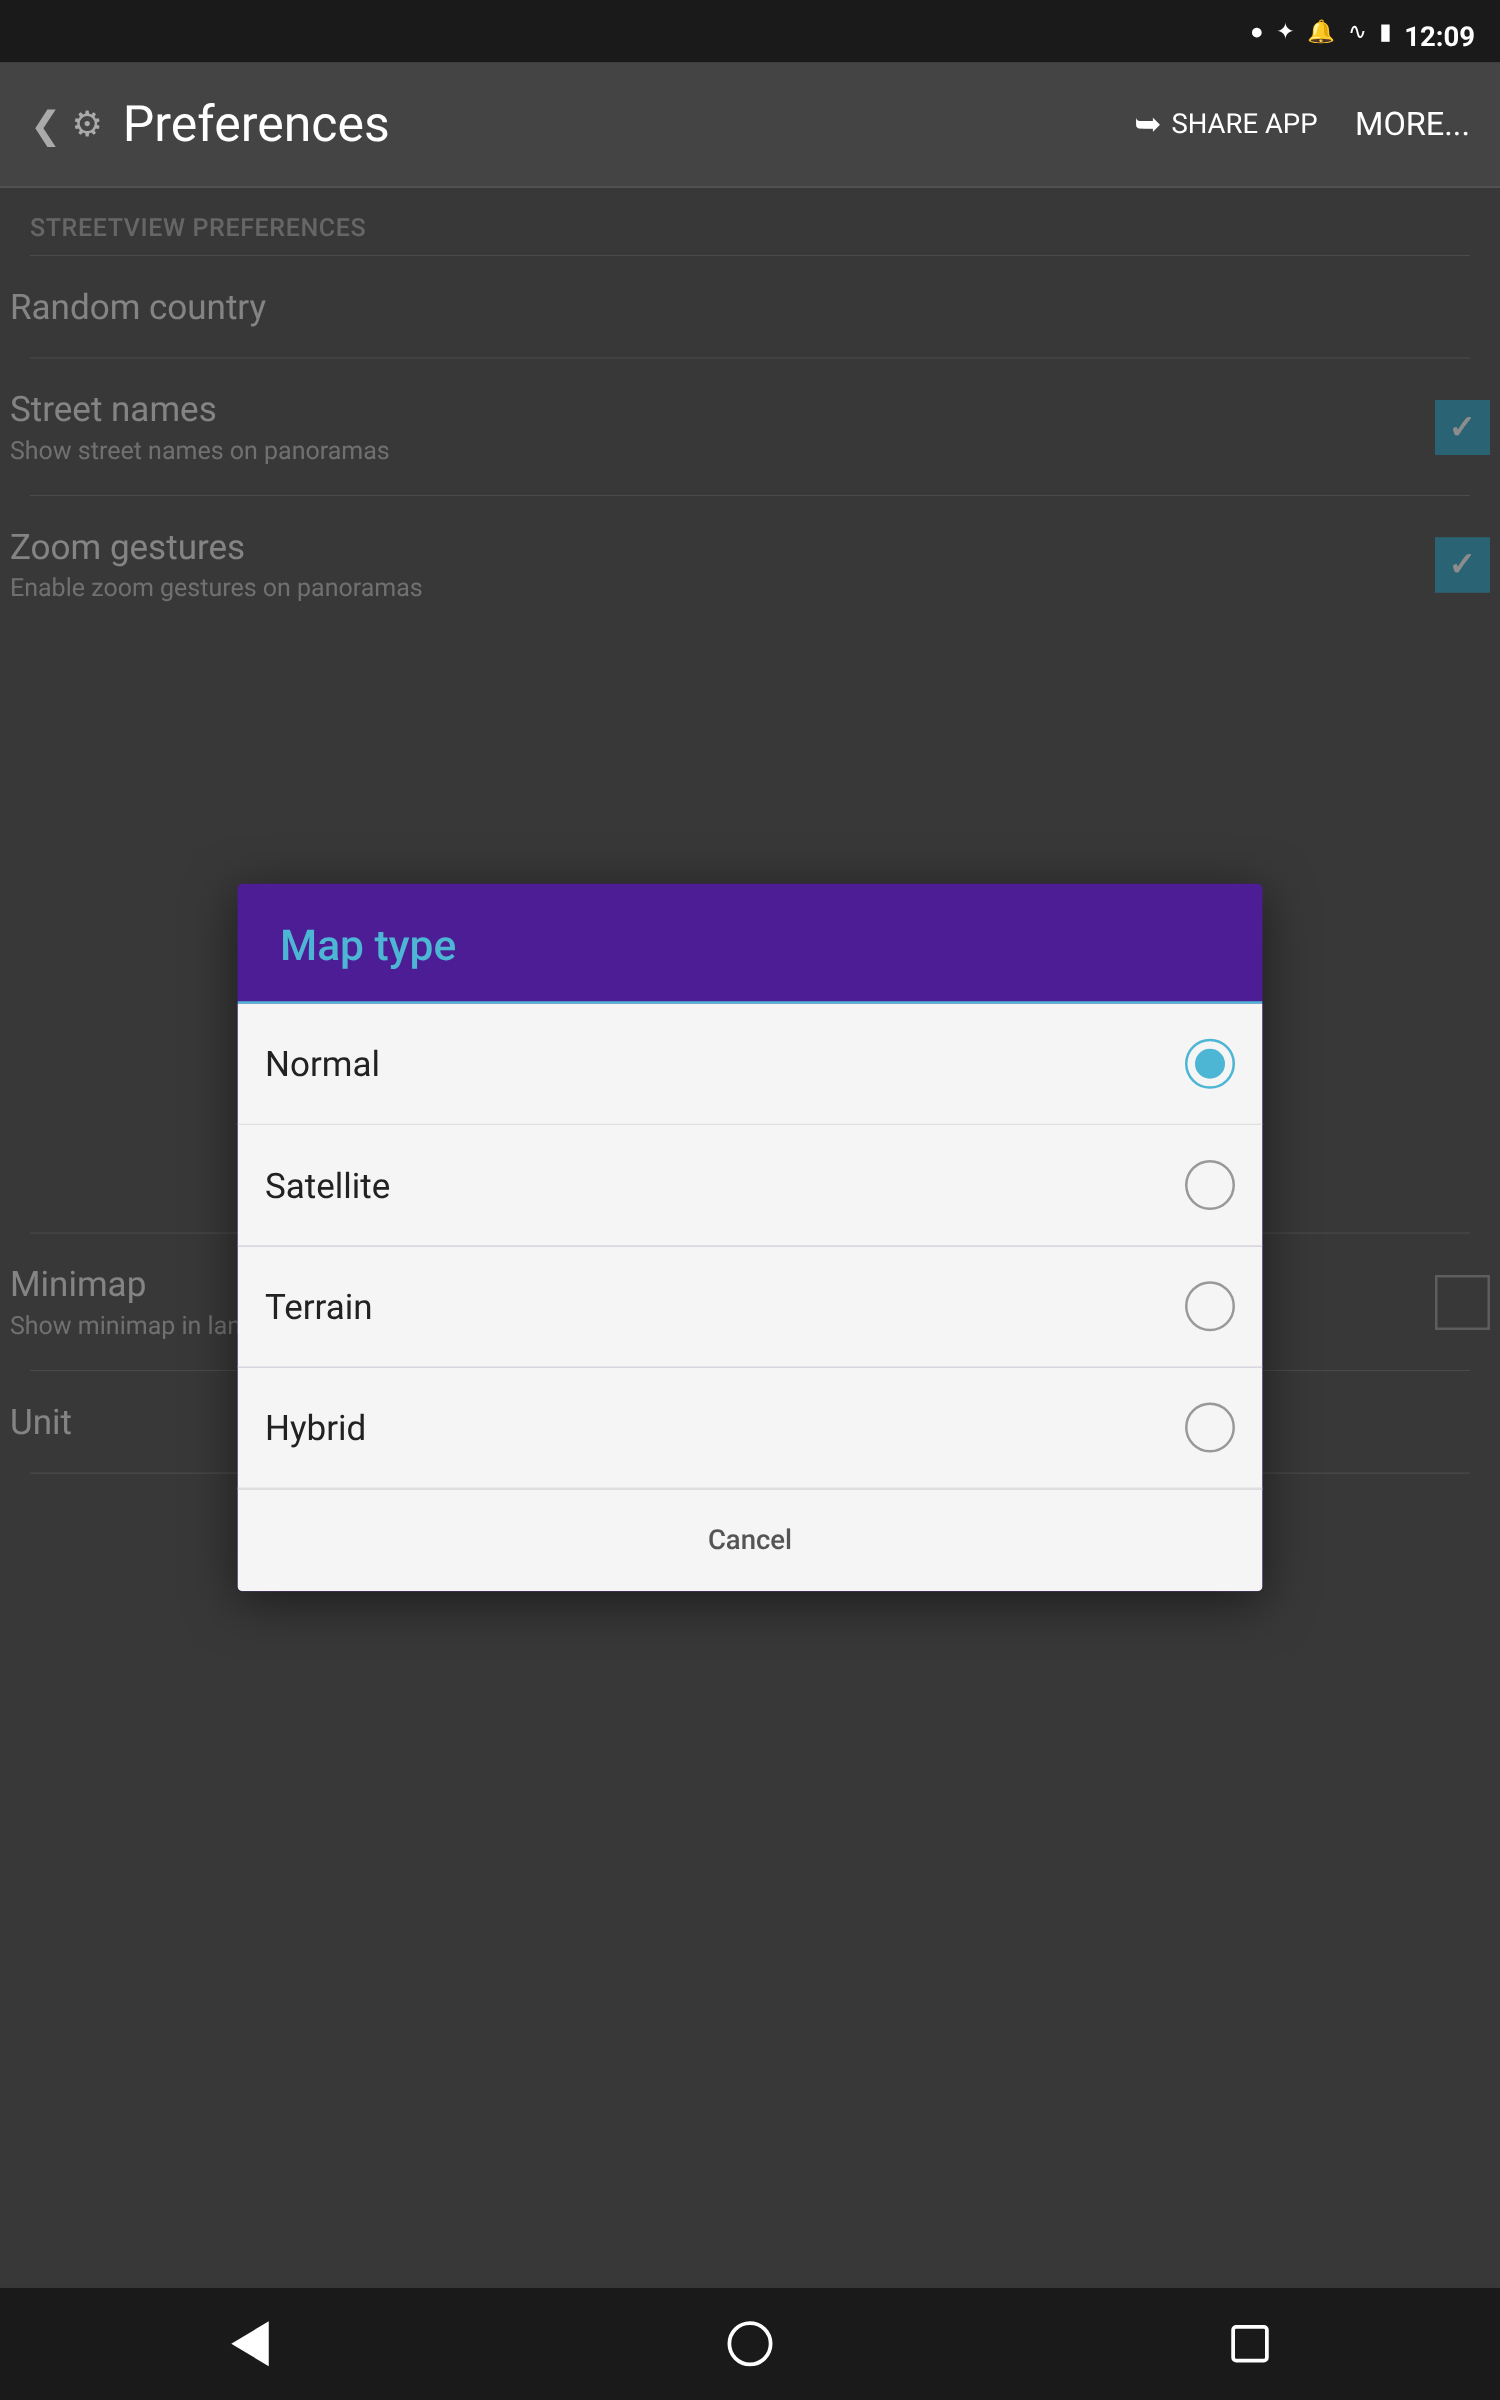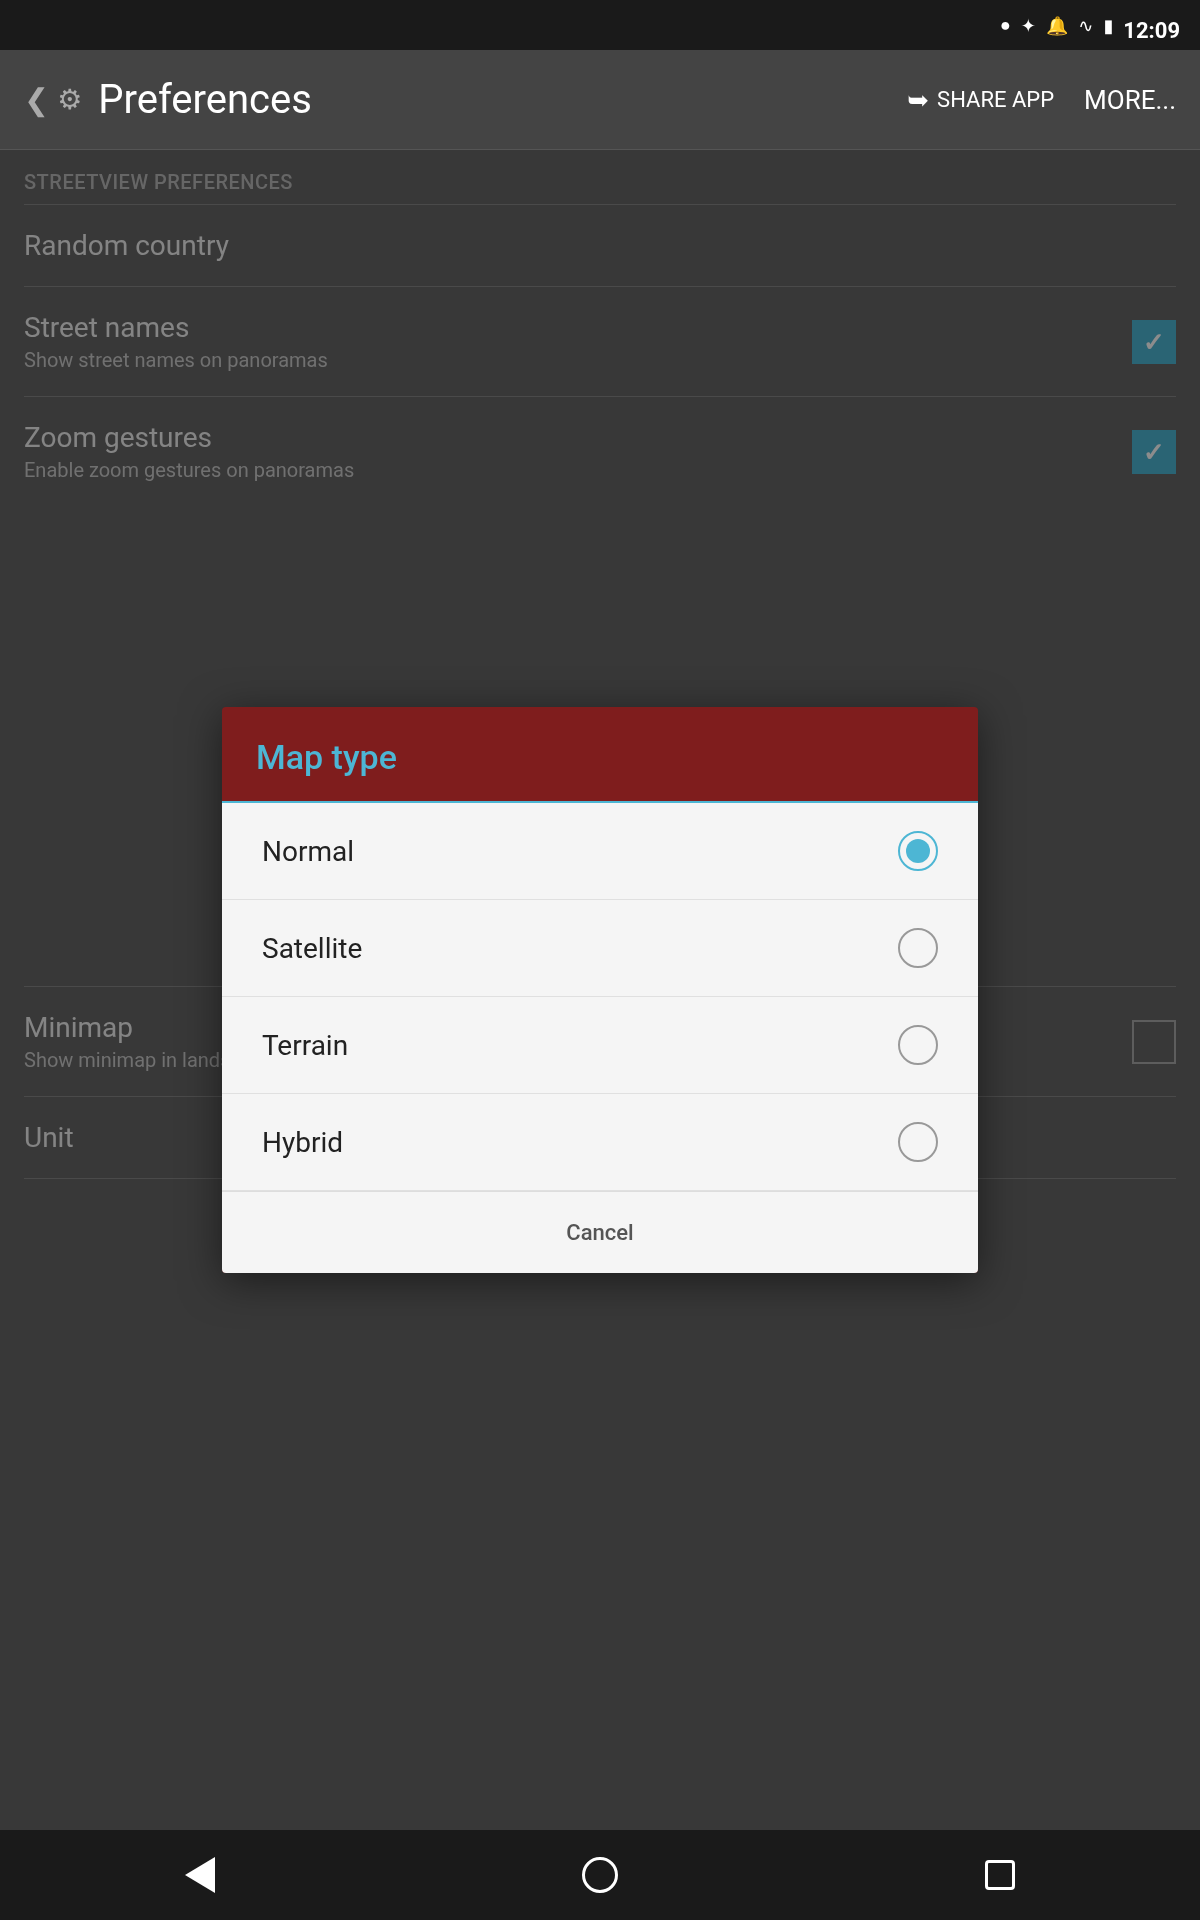--- a/index.html
+++ b/index.html
@@ -119,21 +119,21 @@
     }
 
     .divider {
       height: 1px;
       background: #888;
       margin: 0 24px;
     }
 
     
     .pref-item {
-      padding: 24px 24px;
+      padding: 24px 8px;
       background: #666666;
       display: flex;
       align-items: center;
       justify-content: space-between;
       min-height: 80px;
     }
 
     .pref-item-text {}
 
     .pref-item-title {
@@ -180,37 +180,37 @@
       height: 100%;
       background: rgba(0,0,0,0.45);
       display: flex;
       align-items: center;
       justify-content: center;
       z-index: 100;
     }
 
     
     .dialog {
-      width: 756px;
-      background: #7f1d1d;
+      width: 820px;
+      background: #4c1d95;
       border-radius: 4px;
       overflow: hidden;
       box-shadow: 0 8px 40px rgba(0,0,0,0.5);
     }
 
     .dialog-title {
       padding: 30px 34px 24px 34px;
       color: #4db6d4;
       font-size: 34px;
       font-weight: 500;
       border-bottom: 2px solid #4db6d4;
     }
 
     .dialog-option {
-      padding: 28px 40px;
+      padding: 28px 22px;
       display: flex;
       align-items: center;
       justify-content: space-between;
       border-bottom: 1px solid #e0e0e0;
       cursor: pointer;
       background: #f5f5f5;
     }
 
     .dialog-option:last-of-type {
       border-bottom: none;

